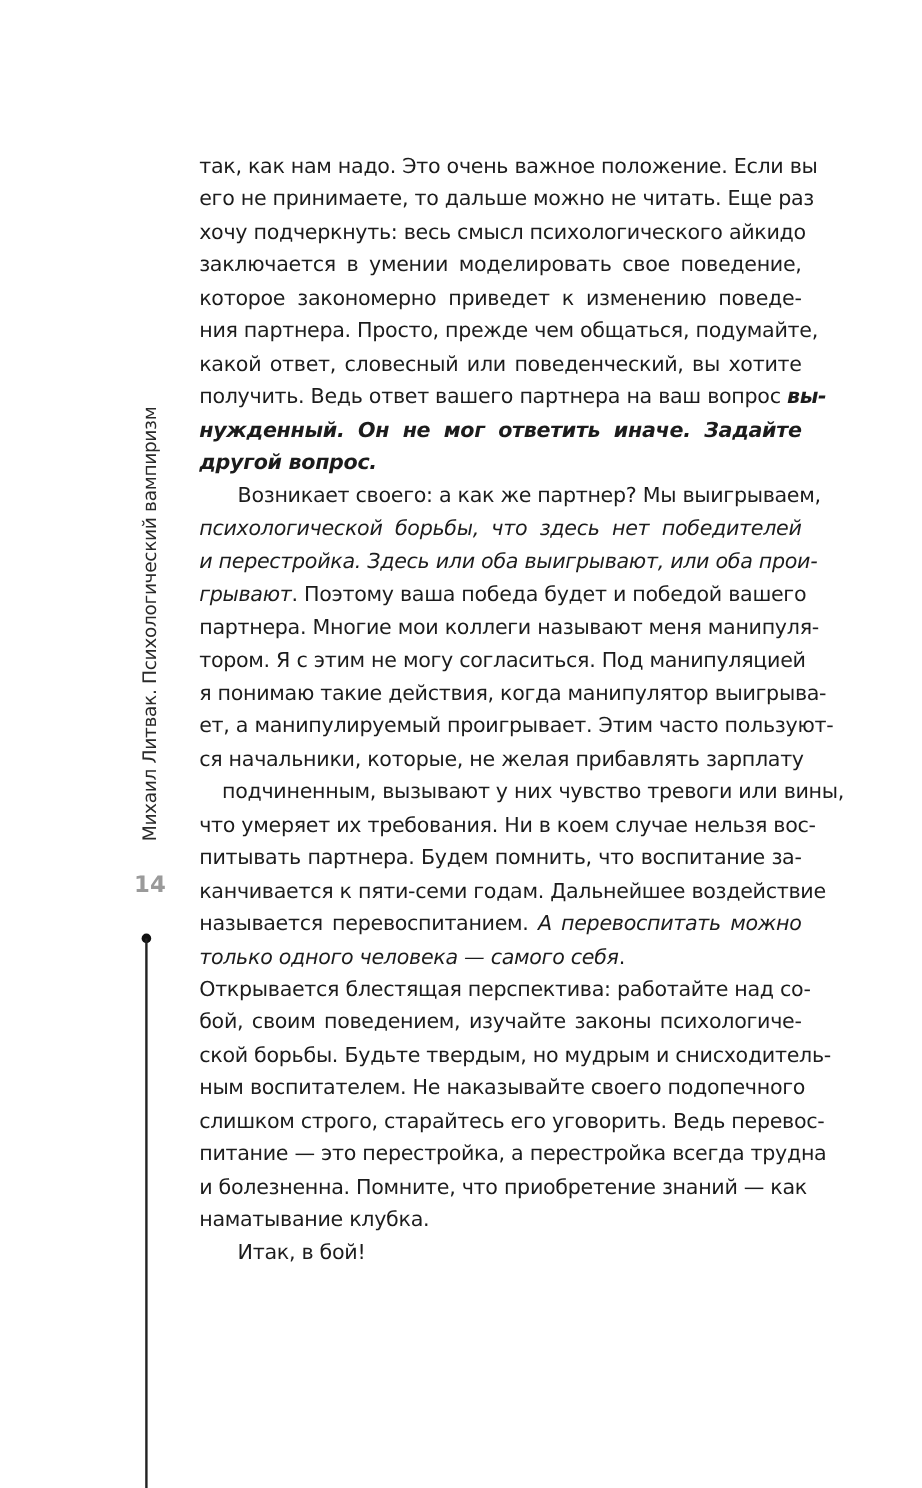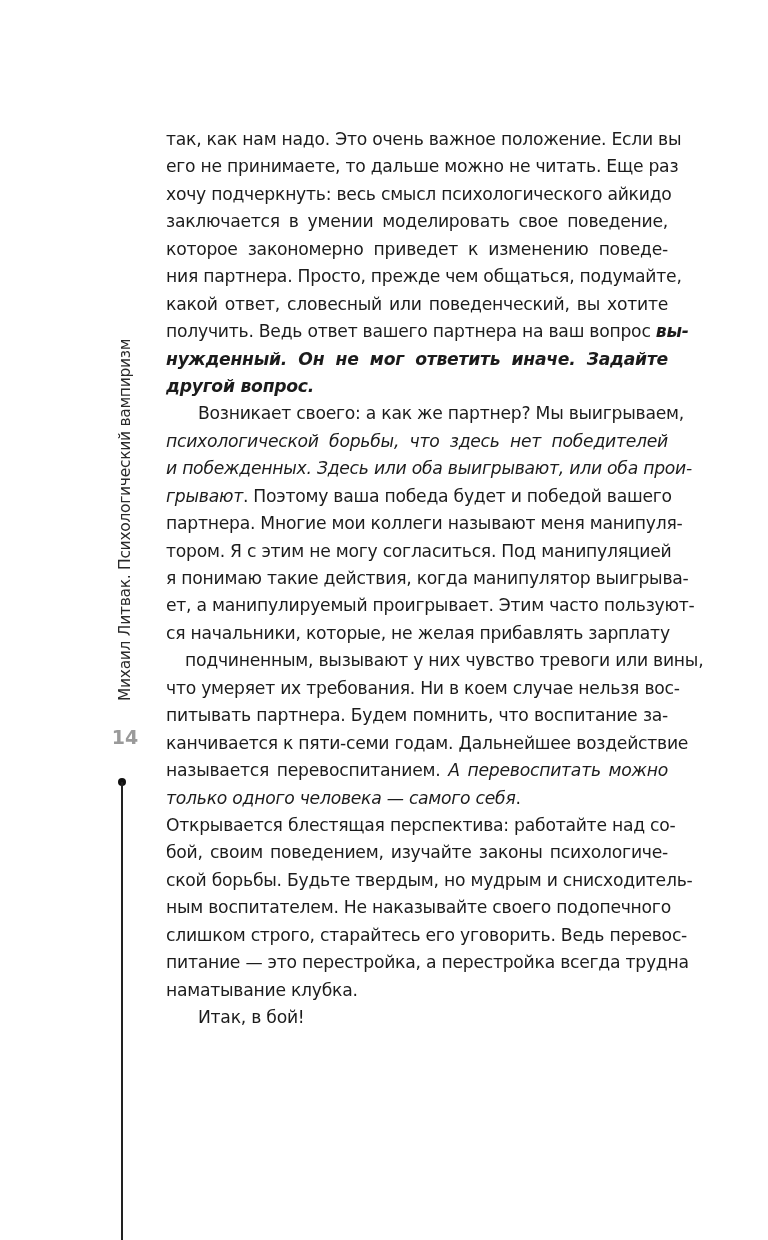--- a/index.html
+++ b/index.html
@@ -107,36 +107,37 @@
       <span class="line"><span style="font-style: normal;">хочу подчеркнуть: весь смысл психологического айкидо</span></span>
       <span class="line"><span style="font-style: normal;">заключается в умении моделировать свое поведение,</span></span>
       <span class="line"><span style="font-style: normal;">которое закономерно приведет к изменению поведе-</span></span>
       <span class="line"><span style="font-style: normal;">ния партнера. Просто, прежде чем общаться, подумайте,</span></span>
       <span class="line"><span style="font-style: normal;">какой ответ, словесный или поведенческий, вы хотите</span></span>
       <span class="line"><span style="font-style: normal;">получить. Ведь ответ вашего партнера на ваш вопрос </span><span class="seg-bold-italic" style="font-style: italic; font-weight: bold;">вы-</span></span>
       <span class="line"><span class="seg-bold-italic" style="font-style: italic; font-weight: bold;">нужденный. Он не мог ответить иначе. Задайте</span></span>
       <span class="line last"><span class="seg-bold-italic" style="font-style: italic; font-weight: bold;">другой вопрос.</span></span>
       <span class="line indent"><span style="font-style: normal;">Возникает своего: а как же партнер? Мы выигрываем,</span></span>
       <span class="line"><span class="seg-italic" style="font-style: italic;">психологической борьбы, что здесь нет победителей</span></span>
-      <span class="line"><span class="seg-italic" style="font-style: italic;">и побежденных. Здесь или оба выигрывают, или оба прои-</span></span>
+      <span class="line"><span class="seg-italic" style="font-style: italic;">и перестройка. Здесь или оба выигрывают, или оба прои-</span></span>
       <span class="line"><span class="seg-italic" style="font-style: italic;">грывают</span><span style="font-style: normal;">. Поэтому ваша победа будет и победой вашего</span></span>
       <span class="line"><span style="font-style: normal;">партнера. Многие мои коллеги называют меня манипуля-</span></span>
       <span class="line"><span style="font-style: normal;">тором. Я с этим не могу согласиться. Под манипуляцией</span></span>
       <span class="line"><span style="font-style: normal;">я понимаю такие действия, когда манипулятор выигрыва-</span></span>
       <span class="line"><span style="font-style: normal;">ет, а манипулируемый проигрывает. Этим часто пользуют-</span></span>
       <span class="line"><span style="font-style: normal;">ся начальники, которые, не желая прибавлять зарплату</span></span>
       <span class="line"><span style="font-style: normal; margin-left: 19px;">подчиненным, вызывают у них чувство тревоги или вины,</span></span>
       <span class="line"><span style="font-style: normal;">что умеряет их требования. Ни в коем случае нельзя вос-</span></span>
       <span class="line"><span style="font-style: normal;">питывать партнера. Будем помнить, что воспитание за-</span></span>
       <span class="line"><span style="font-style: normal;">канчивается к пяти-семи годам. Дальнейшее воздействие</span></span>
       <span class="line"><span style="font-style: normal;">называется перевоспитанием. </span><span class="seg-italic" style="font-style: italic;">А перевоспитать можно</span></span>
       <span class="line last"><span class="seg-italic" style="font-style: italic;">только одного человека — самого себя</span><span style="font-style: normal;">.</span></span>
       <span class="line"><span style="font-style: normal;">Открывается блестящая перспектива: работайте над со-</span></span>
       <span class="line"><span style="font-style: normal;">бой, своим поведением, изучайте законы психологиче-</span></span>
       <span class="line"><span style="font-style: normal;">ской борьбы. Будьте твердым, но мудрым и снисходитель-</span></span>
       <span class="line"><span style="font-style: normal;">ным воспитателем. Не наказывайте своего подопечного</span></span>
       <span class="line"><span style="font-style: normal;">слишком строго, старайтесь его уговорить. Ведь перевос-</span></span>
       <span class="line"><span style="font-style: normal;">питание — это перестройка, а перестройка всегда трудна</span></span>
+      <span class="line"><span style="font-style: normal;">и болезненна. Помните, что приобретение знаний — как</span></span>
       <span class="line last"><span style="font-style: normal;">наматывание клубка.</span></span>
       <span class="line indent last"><span style="font-style: normal;">Итак, в бой!</span></span>
     </div>
 
 </div>
 
 </body></html>

